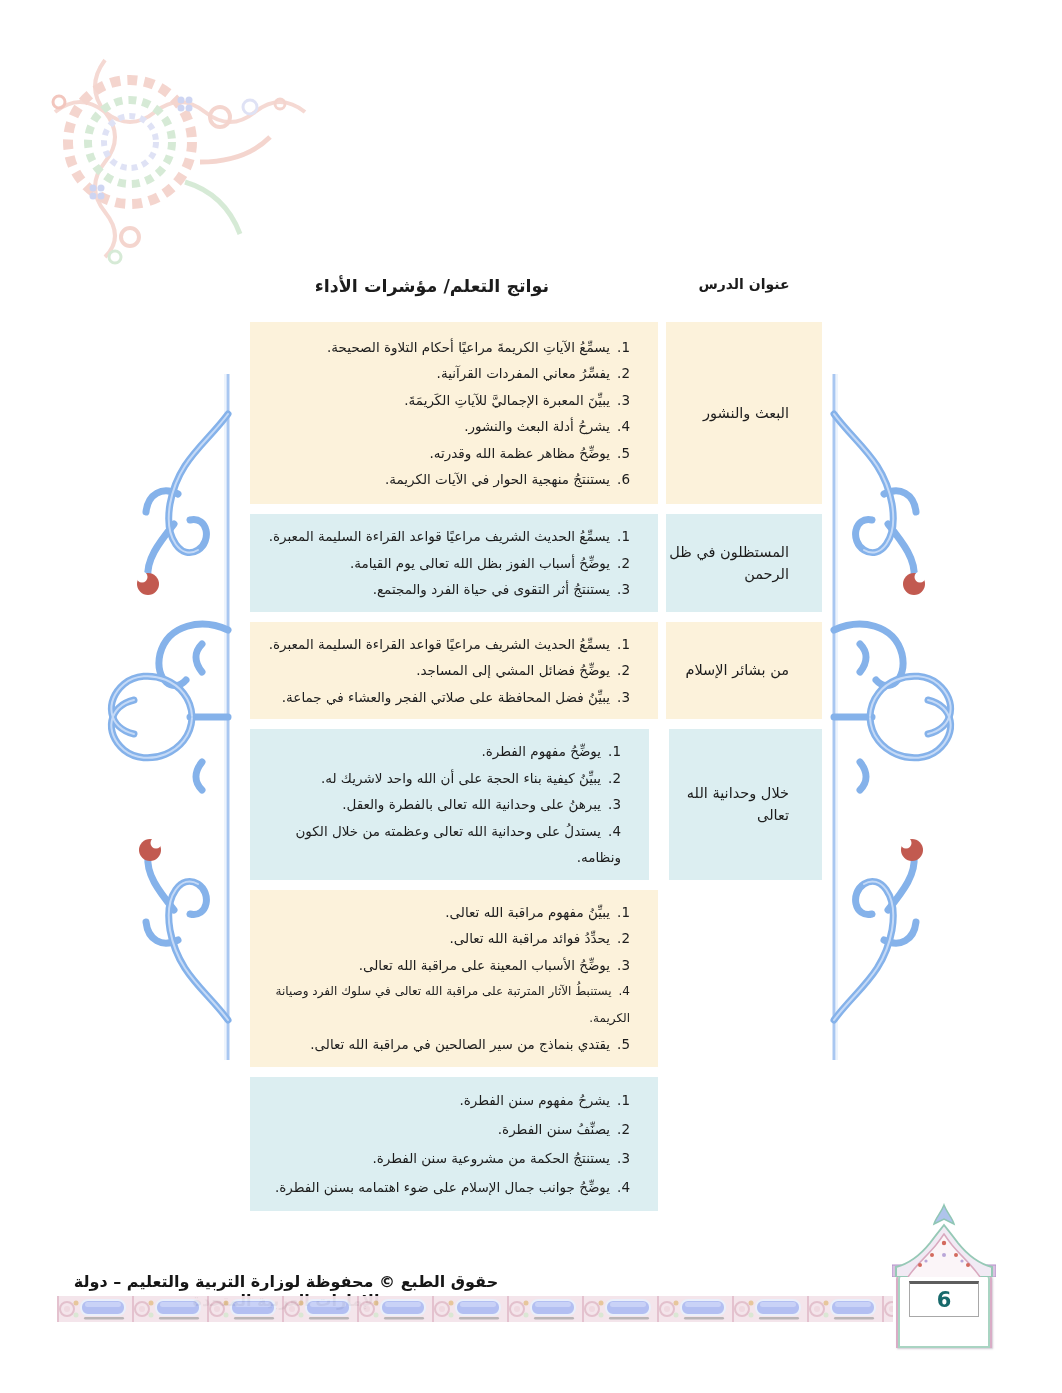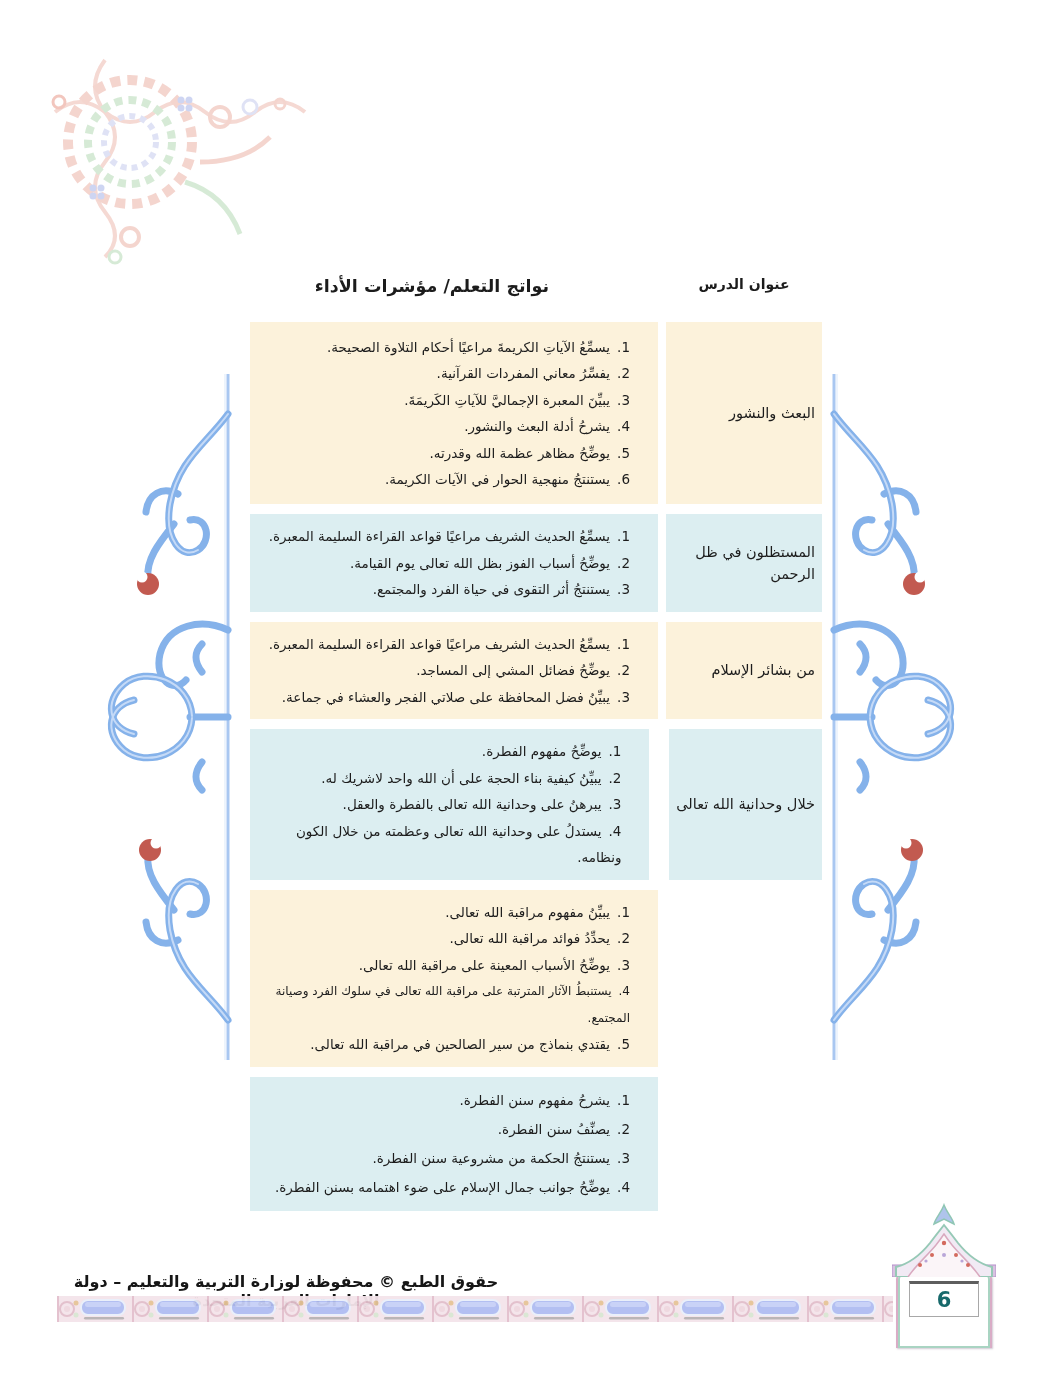--- a/index.html
+++ b/index.html
@@ -21,21 +21,21 @@
   .hdr-title{width:156px;text-align:center;font-weight:bold;font-size:14px;direction:rtl;}
 
   
   .table-body{position:absolute;top:322px;left:250px;width:572px;display:flex;flex-direction:column;gap:10px;}
   .t-row{display:flex;direction:ltr;align-items:stretch;}
   .t-row ol.cell-items{width:408px;margin-right:8px;direction:rtl;list-style:none;counter-reset:item 0;
        display:flex;flex-direction:column;justify-content:center;
        padding:9px 28px 9px 8px;font-size:13.5px;line-height:26.5px;}
   .t-row ol.cell-items li::before{counter-increment:item;content:counter(item) ".";margin-left:7px;}
   .t-row .cell-title{width:156px;direction:rtl;display:flex;align-items:center;
-       padding-right:7px;font-size:14.5px;line-height:22px;}
+       padding-right:33px;font-size:14.5px;line-height:22px;}
   .t-row:nth-child(odd) .cell-items,.t-row:nth-child(odd) .cell-title{background:var(--row-cream);}
   .t-row:nth-child(even) .cell-items,.t-row:nth-child(even) .cell-title{background:var(--row-blue);}
   .t-row:nth-child(1){min-height:182px;}
   .t-row:nth-child(2){min-height:97px;}
   .t-row:nth-child(3){min-height:97px;}
   .t-row:nth-child(4){min-height:136px;gap:12px;}
   .t-row:nth-child(5){min-height:148px;}
   .t-row:nth-child(5) li:nth-child(4){font-size:12px;}
   .t-row:nth-child(6){min-height:126px;}
   .t-row:nth-child(6) li{line-height:29px;}
@@ -140,21 +140,21 @@
         <li>يستدلُ على وحدانية الله تعالى وعظمته من خلال الكون ونظامه.</li>
       </ol>
       <div class="cell-title">خلال وحدانية الله تعالى</div>
     </div>
 
     <div class="t-row">
       <ol class="cell-items">
         <li>يبيِّنُ مفهوم مراقبة الله تعالى.</li>
         <li>يحدِّدُ فوائد مراقبة الله تعالى.</li>
         <li>يوضِّحُ الأسباب المعينة على مراقبة الله تعالى.</li>
-        <li>يستنبطُ الآثار المترتبة على مراقبة الله تعالى في سلوك الفرد وصيانة المجتمع.</li>
+        <li>يستنبطُ الآثار المترتبة على مراقبة الله تعالى في سلوك الفرد وصيانة الكريمة.</li>
         <li>يقتدي بنماذج من سير الصالحين في مراقبة الله تعالى.</li>
       </ol>
     </div>
 
     <div class="t-row">
       <ol class="cell-items">
         <li>يشرحُ مفهوم سنن الفطرة.</li>
         <li>يصنِّفُ سنن الفطرة.</li>
         <li>يستنتجُ الحكمة من مشروعية سنن الفطرة.</li>
         <li>يوضِّحُ جوانب جمال الإسلام على ضوء اهتمامه بسنن الفطرة.</li>

